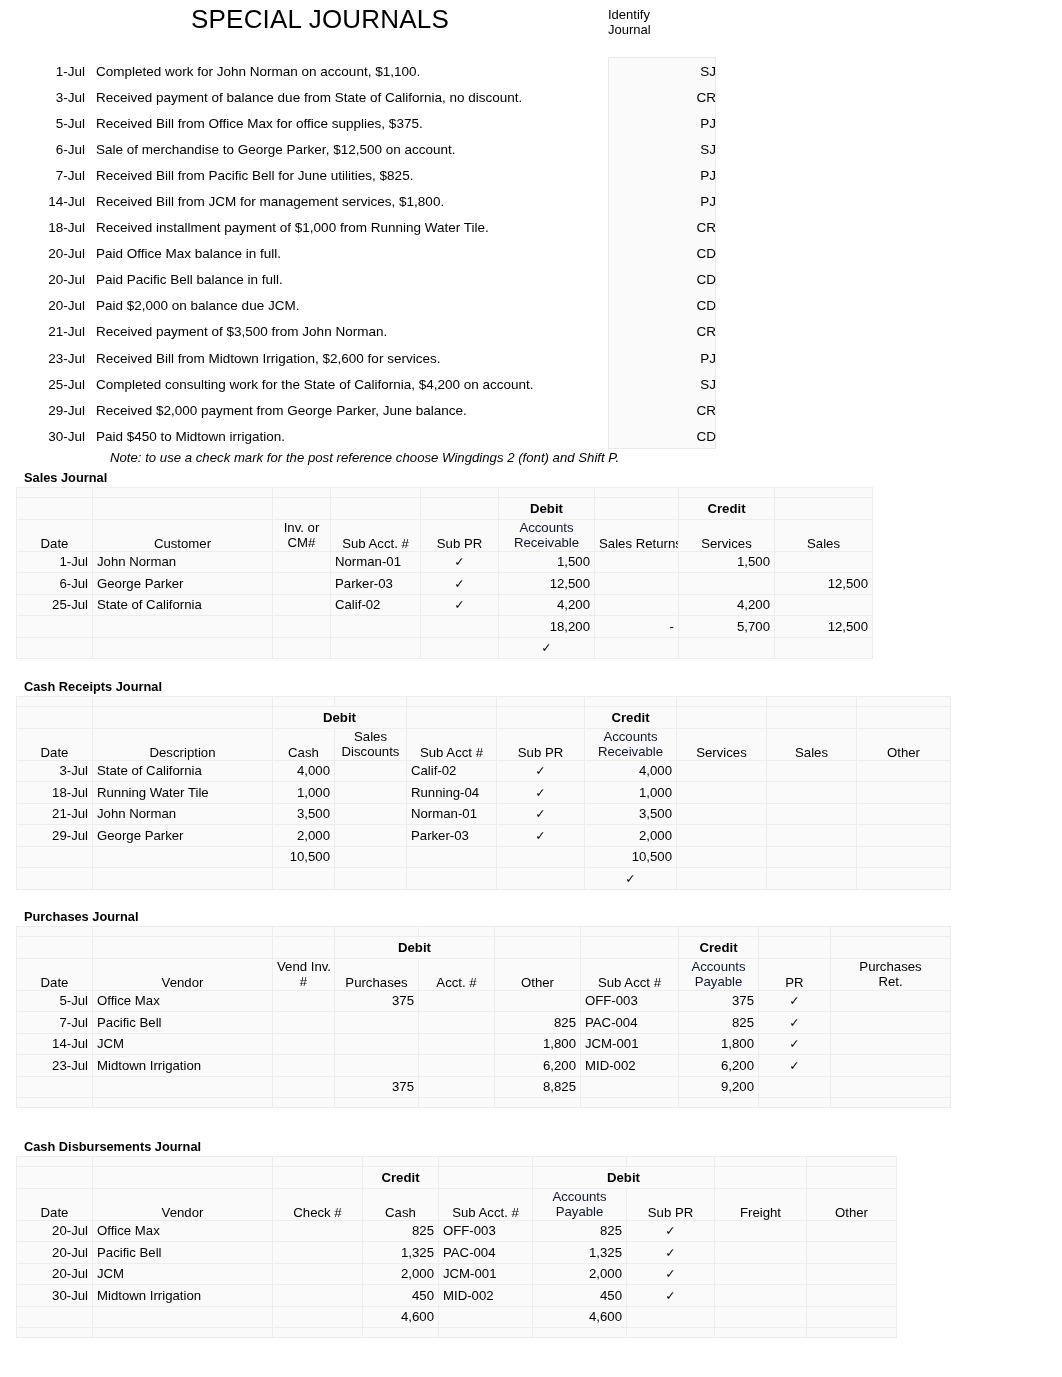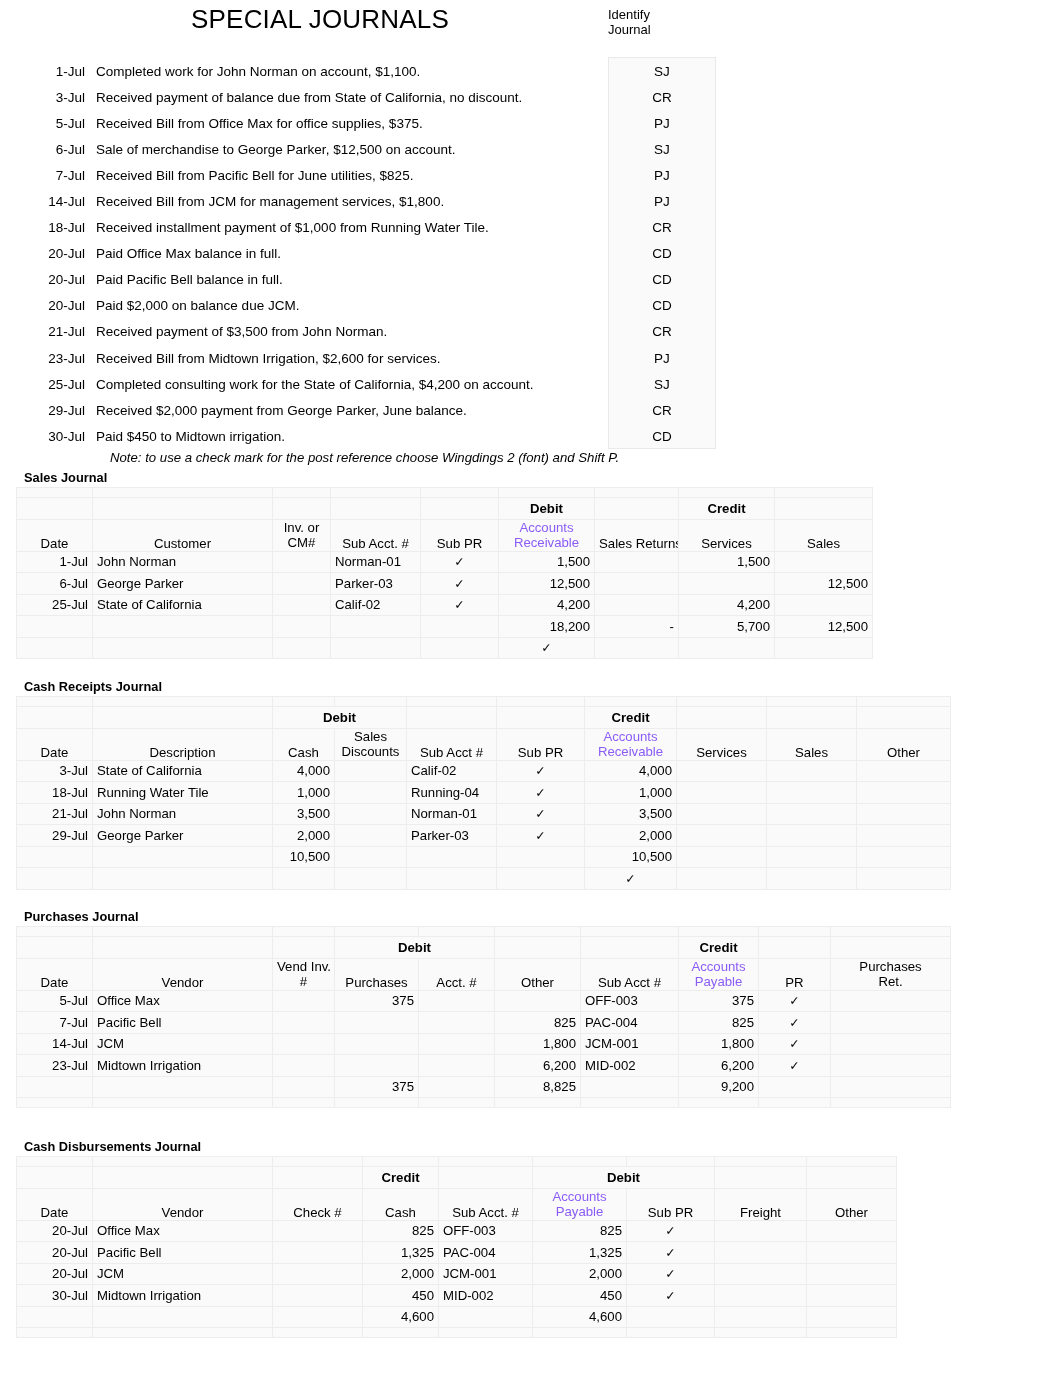--- a/index.html
+++ b/index.html
@@ -38,21 +38,21 @@
     position:relative;height:26.1px;
     display:flex;align-items:center;
     font-size:13.5px;
   }
   .txn-date{
     width:96px;text-align:right;padding-right:11px;
     box-sizing:border-box;flex:0 0 96px;
   }
   .txn-desc{flex:1 1 auto;}
   .txn-code{
-    position:absolute;left:608px;width:108px;text-align:center;
+    position:absolute;left:608px;width:108px;text-align:right;
     font-size:13.5px;
   }
   .txn-note{
     position:absolute;left:110px;top:450px;
     font-size:13.2px;font-style:italic;
   }
 
   
   .j-title{
     position:absolute;font-size:12.8px;font-weight:bold;left:24px;
@@ -71,21 +71,21 @@
     vertical-align:bottom;
     line-height:20px;
     overflow:hidden;
     white-space:nowrap;
     background:#fafafa;
   }
   .jtable tr.tall td{height:25px;line-height:normal;}
   .hdr{text-align:center;vertical-align:bottom;}
   .hdr.two{line-height:13.5px;padding-bottom:1px;}
   .grp{text-align:center;font-weight:bold;vertical-align:bottom;}
-  .red{color:#8b5cf6;}
+  .red{color:#0f172a;}
   .num{text-align:right;}
   .ctr{text-align:center;}
   .lft{text-align:left;}
   .chk{text-align:center;font-size:12.5px;}
   .blank{background:#fafafa;}
   .spacer td{height:9px;border:1px solid #ededed;}
   .botpad td{height:9px;}
 </style>
 </head>
 <body>

